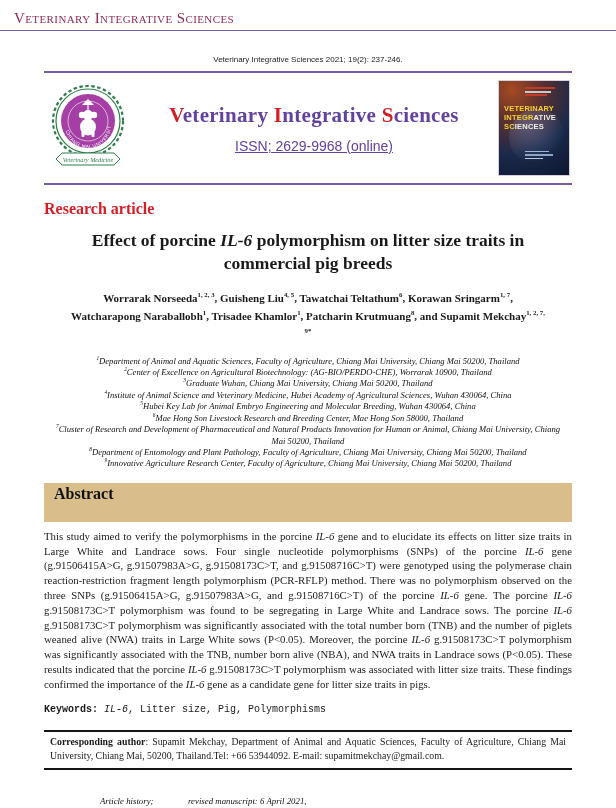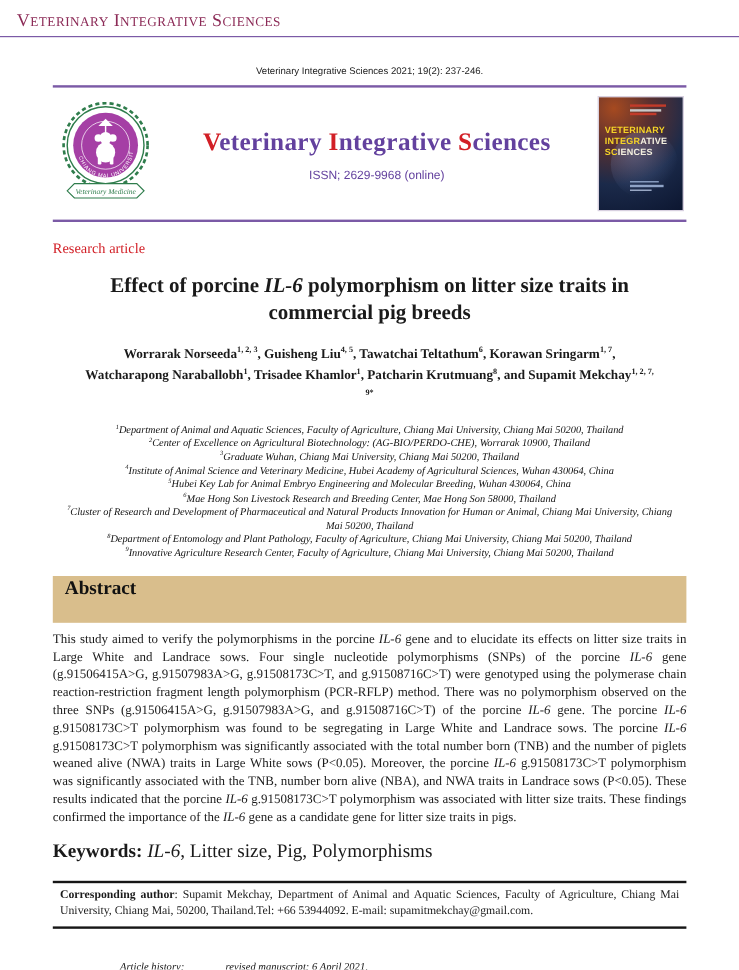--- a/index.html
+++ b/index.html
@@ -26,21 +26,21 @@
   
   .masthead{
     margin:7px 44px 0;border-top:2px solid #7b5aa6;border-bottom:2px solid #7b5aa6;
     padding:5px 2px;display:flex;align-items:center;justify-content:space-between;height:100px;
   }
   .mast-center{flex:1;text-align:center;padding:0 6px;}
   .abbrev{color:#ec9306;font-family:"Liberation Sans",sans-serif;font-weight:bold;font-size:12px;}
   .jtitle{font-size:21px;font-weight:bold;color:#63419e;margin-top:4px;letter-spacing:.3px;}
   .jtitle .accent{color:#d21f26;}
   .issn{margin-top:8px;}
-  .issn,.website{font-family:"Liberation Sans",sans-serif;font-size:10px;color:#63419e;line-height:1.55;}
+  .issn,.website{font-family:"Liberation Sans",sans-serif;font-size:14px;color:#63419e;line-height:1.55;text-decoration:underline;}
 
   
   .logo-wrap{width:84px;display:flex;justify-content:center;}
 
   
   .cover{
     width:70px;height:94px;position:relative;flex:0 0 auto;overflow:hidden;
     background:
       radial-gradient(circle at 18% 10%, #a64a20 0%, #5a3030 30%, #1b2a4a 62%, #0c1630 100%);
     border:1px solid #d8d0e0;
@@ -54,37 +54,37 @@
   .cover-title{
     position:absolute;left:5px;top:24px;font-family:"Liberation Sans",sans-serif;
     font-weight:bold;font-size:7.5px;line-height:1.18;letter-spacing:.2px;
   }
   .cv-y{color:#f5d327;}
   .cv-w{color:#f3efdf;}
   .cover-foot{position:absolute;left:26px;bottom:14px;}
   .cover-foot .bar{height:1.5px;margin-bottom:2px;}
 
   
-  .research-label{margin:15px 0 4px 44px;color:#d21f26;font-weight:normal;font-size:12px;}
+  .research-label{margin:15px 0 4px 44px;color:#d21f26;font-weight:bold;font-size:16px;}
   .title{
     text-align:center;font-size:17.5px;font-weight:bold;line-height:1.32;
     max-width:460px;margin:11px auto 0;
   }
   .authors{text-align:center;font-weight:bold;font-size:11px;margin:14px 70px 0;line-height:1.65;}
   .affiliations{
     text-align:center;font-style:italic;font-size:8.6px;line-height:1.33;margin:12px 48px 0;color:#111;
   }
 
   
   .abstract-bar{
     margin:13px 44px 0;background:#d9be8c;padding:2px 10px 19px;
     font-size:16px;font-weight:bold;color:#111;
   }
   .abstract-text{margin:7px 44px 0;text-align:justify;font-size:10.8px;line-height:1.37;}
-  .keywords{margin:13px 44px 0;font-size:16px;}
+  .keywords{margin:13px 44px 0;font-size:10px;font-family:Liberation Mono, monospace;}
 
   
   .corr-block{
     margin:15px 44px 0;border-top:2px solid #161616;border-bottom:2px solid #161616;
     padding:3px 6px 5px;font-size:9.8px;line-height:1.42;text-align:justify;
   }
 
   
   .history{
     margin:26px 44px 0 100px;display:grid;grid-template-columns:88px 1fr;

